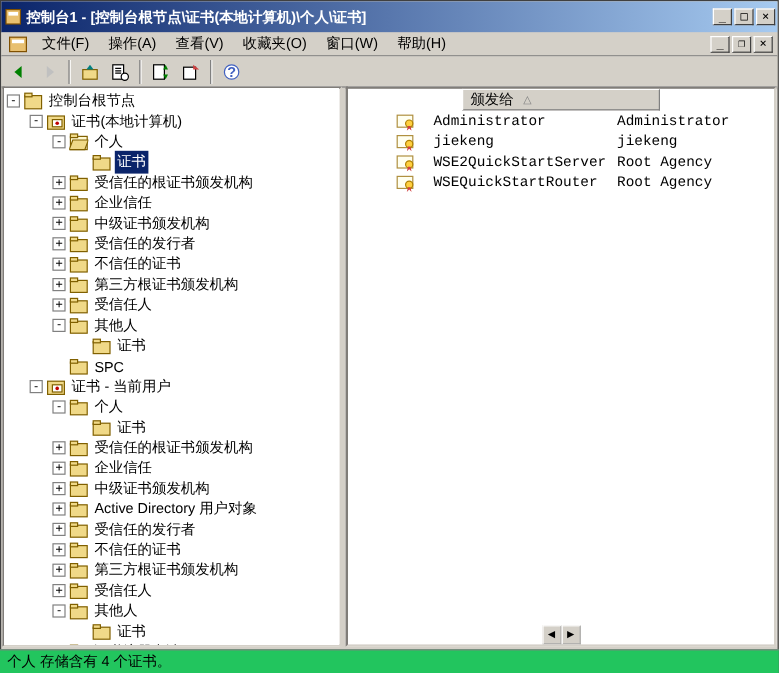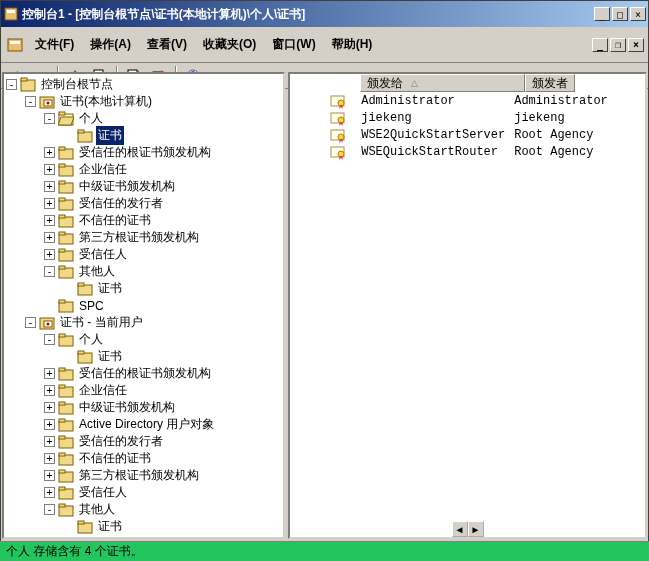--- a/index.html
+++ b/index.html
@@ -2,21 +2,21 @@
 <html><head>
 <meta charset="utf-8">
 <style>
   * { box-sizing: border-box; margin: 0; padding: 0; font-family: "SimSun", "宋体", sans-serif; font-size: 12px; }
   body { width: 649px; height: 561px; background: #d4d0c8; overflow: hidden; border: 1px solid #404040; }
   .titlebar { height: 20px; background: linear-gradient(to right, #0a246a, #a6caf0); color: #fff; display: flex; align-items: center; padding: 13px 2px; }
   .titlebar .ticon { width: 16px; height: 16px; display: inline-flex; align-items: center; justify-content: center; margin-right: 3px; }
   .titlebar .ttext { font-weight: bold; flex: 1; }
   .winbtns { display: flex; gap: 2px; }
   .winbtn { width: 16px; height: 14px; background: #d4d0c8; border: 1px solid #fff; border-right-color:#404040; border-bottom-color:#404040; display:flex; align-items:center; justify-content:center; font-family: monospace; font-size: 10px; color:#000; }
-  .menubar { height: 36px; display: flex; align-items: center; padding: 0 2px; border-bottom: 1px solid #808080; background:#d4d0c8;font-weight:bold; }
+  .menubar { height: 20px; display: flex; align-items: center; padding: 0 2px; border-bottom: 1px solid #808080; background:#d4d0c8; }
   .menubar .micon { width:16px; height:16px; margin:0 4px; }
   .menuitem { padding: 2px 8px; display: inline-flex; align-items: center; }
   .mdiwin { display: flex; gap: 2px; margin-left: auto; padding-right: 2px; }
   .toolbar { height: 26px; display: flex; align-items: center; padding: 0 4px; border-bottom: 1px solid #808080; gap: 3px; background:#d4d0c8; }
   .tbtn { width: 22px; height: 22px; display: inline-flex; align-items: center; justify-content: center; }
   .sep { width: 1px; height: 20px; border-left: 1px solid #808080; border-right: 1px solid #fff; margin: 0 2px; }
   .content { position: absolute; top: 72px; left: 2px; right: 2px; bottom: 22px; display: flex; }
   .tree { width: 283px; background: #fff; border: 2px inset #d4d0c8; overflow: auto; padding: 2px; }
   .list { flex: 1; background: #fff; border: 2px inset #d4d0c8; margin-left: 3px; display: flex; flex-direction: column; overflow: hidden; align-items: center; }
   .listhdr { display: flex; height: 18px; background: #d4d0c8; flex-shrink: 0; }
@@ -483,21 +483,20 @@
       </div>
     </div>
   </div>
 
   <div class="list">
     <div class="listhdr">
       <div class="col col1">
           <span>颁发给</span>
           <span class="sortarrow">△</span>
         </div>
-      <div class="col col2">颁发者</div>
     </div>
     <div class="listbody" id="listbody">
         <div class="row">
           <span class="cicon">
             <svg width="16" height="16">
               <rect x="1" y="3" width="13" height="10" fill="#fffff0" stroke="#b09040"></rect>
               <circle cx="11" cy="10" r="3" fill="#ffd040" stroke="#b08000"></circle>
               <path d="M10 12 L9 16 L11 14 L13 16 L12 12" fill="#d04040"></path>
             </svg>
           </span>

